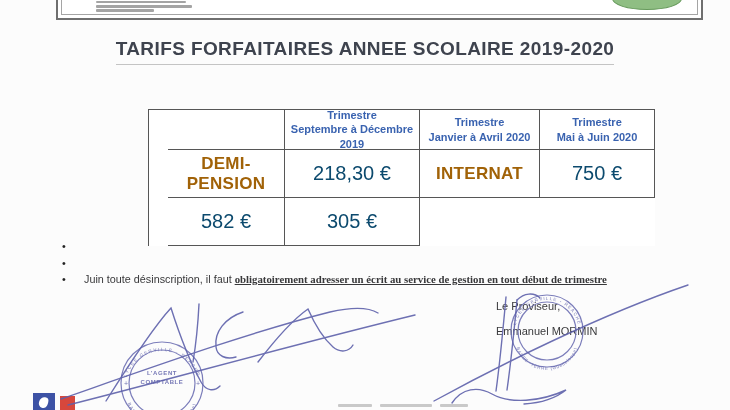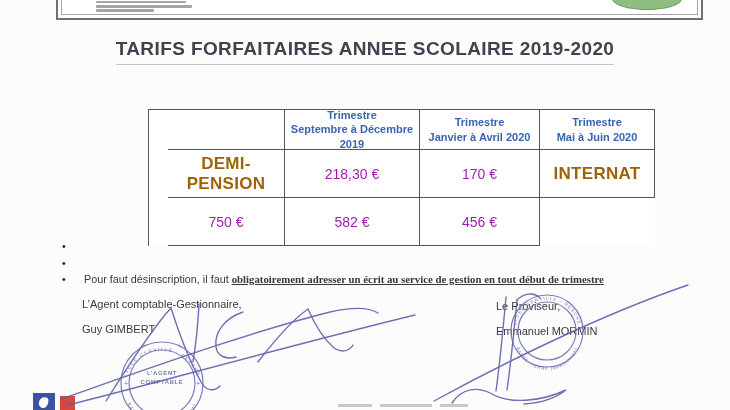--- a/index.html
+++ b/index.html
@@ -22,21 +22,21 @@
   .title span{display:inline-block;font-size:19px;font-weight:bold;letter-spacing:.4px;
     color:#3e434e;border-bottom:1px solid #c4c4c4;padding-bottom:4px;}
   
   .tariff-table{position:absolute;left:148px;top:109px;display:grid;
     grid-template-columns:117px 135px 120px 115px;grid-template-rows:40px 48px 48px;
     border-top:1.6px solid #565656;border-left:1.6px solid #565656;background:#fff;padding-left:19px;}
   .cell{border-right:1.6px solid #565656;border-bottom:1.6px solid #565656;
     display:flex;align-items:center;justify-content:center;text-align:center;}
   .cell.hdr{color:#3a63b0;font-weight:bold;font-size:11px;line-height:1.3;white-space:pre-line;}
   .cell.rowlabel{font-weight:bold;font-size:17px;color:#a16207;letter-spacing:.3px;}
-  .cell.val{font-size:14px;color:#a21caf;}
+  .cell.val{font-size:20px;color:#0c4a6e;}
   
   .notes{position:absolute;left:60px;top:240px;width:630px;}
   .note{display:flex;font-size:10.8px;color:#38383a;margin-bottom:4.2px;line-height:1.15;}
   .note .bullet{width:22px;text-align:left;padding-left:2px;color:#222;}
   .note .em{font-weight:bold;text-decoration:underline;font-family:Liberation Serif, serif;}
   
   .sig{position:absolute;font-size:11px;color:#3a3a3c;}
   .sig .role{margin-bottom:13px;}
   .sig-left{left:82px;top:298px;}
   .sig-right{left:496px;top:300px;}
@@ -76,45 +76,40 @@
     <div class="cell hdr">Trimestre
 Septembre à Décembre
 2019</div>
     <div class="cell hdr">Trimestre
 Janvier à Avril 2020</div>
     <div class="cell hdr">Trimestre
 Mai à Juin 2020</div>
 
     <div class="cell rowlabel">DEMI-PENSION</div>
     <div class="cell val">218,30 €</div>
-    <div class="cell val">170 €</div>
 
     <div class="cell rowlabel">INTERNAT</div>
     <div class="cell val">750 €</div>
     <div class="cell val">582 €</div>
-    <div class="cell val">456 €</div>
+    <div class="cell val">305 €</div>
   </div>
 
   <div class="notes">
     <div class="note">
       <span class="bullet">•</span>
     </div>
     <div class="note">
       <span class="bullet">•</span>
     </div>
     <div class="note">
       <span class="bullet">•</span>
-      <span><span>Pour faut désinscription, il faut </span><span class="em">obligatoirement adresser un écrit au service de gestion en tout début de trimestre</span></span>
+      <span><span>Juin toute désinscription, il faut </span><span class="em">obligatoirement adresser un écrit au service de gestion en tout début de trimestre</span></span>
     </div>
   </div>
 
-  <div class="sig sig-left">
-    <div class="role">L’Agent comptable-Gestionnaire,</div>
-    <div class="name">Guy GIMBERT</div>
-  </div>
   <div class="sig sig-right">
     <div class="role">Le Proviseur,</div>
     <div class="name">Emmanuel MORMIN</div>
   </div>
 
   <div class="flag-blue"></div>
   <div class="flag-red"></div>
 
   <div class="faint-bottom">
     <div class="fb1"></div>

